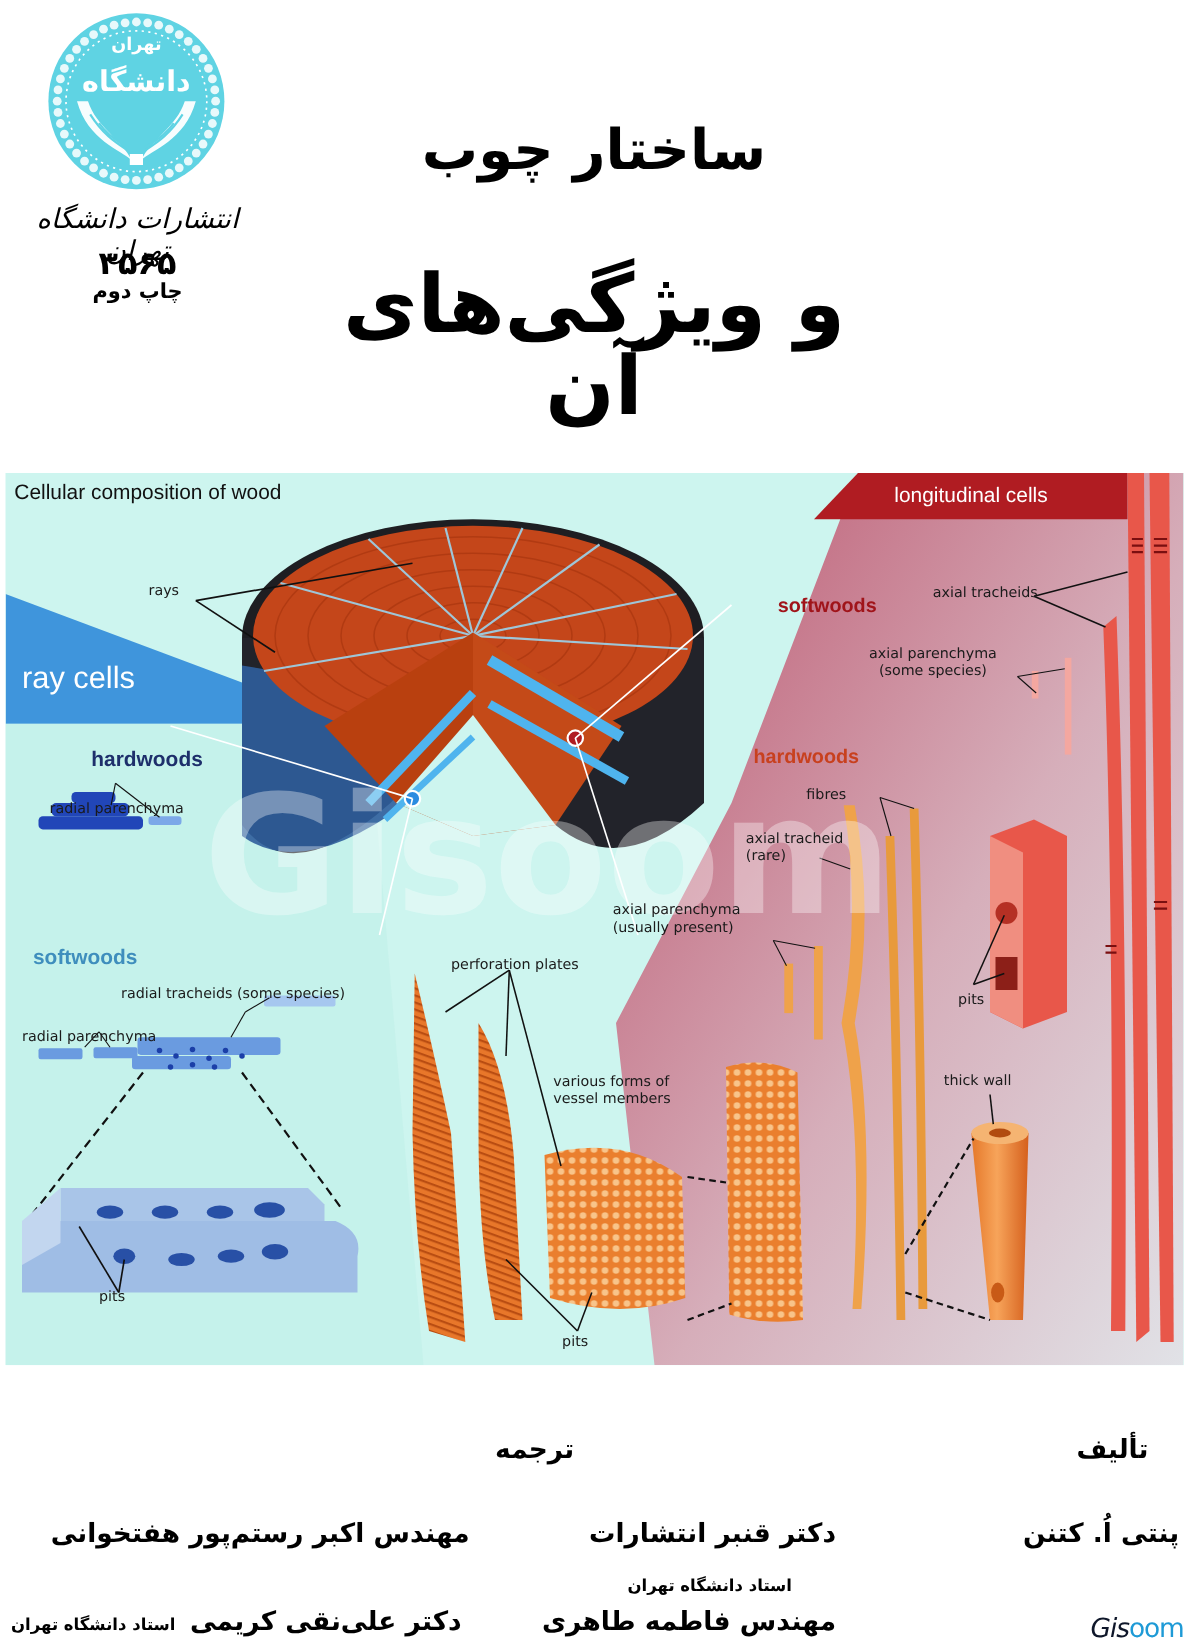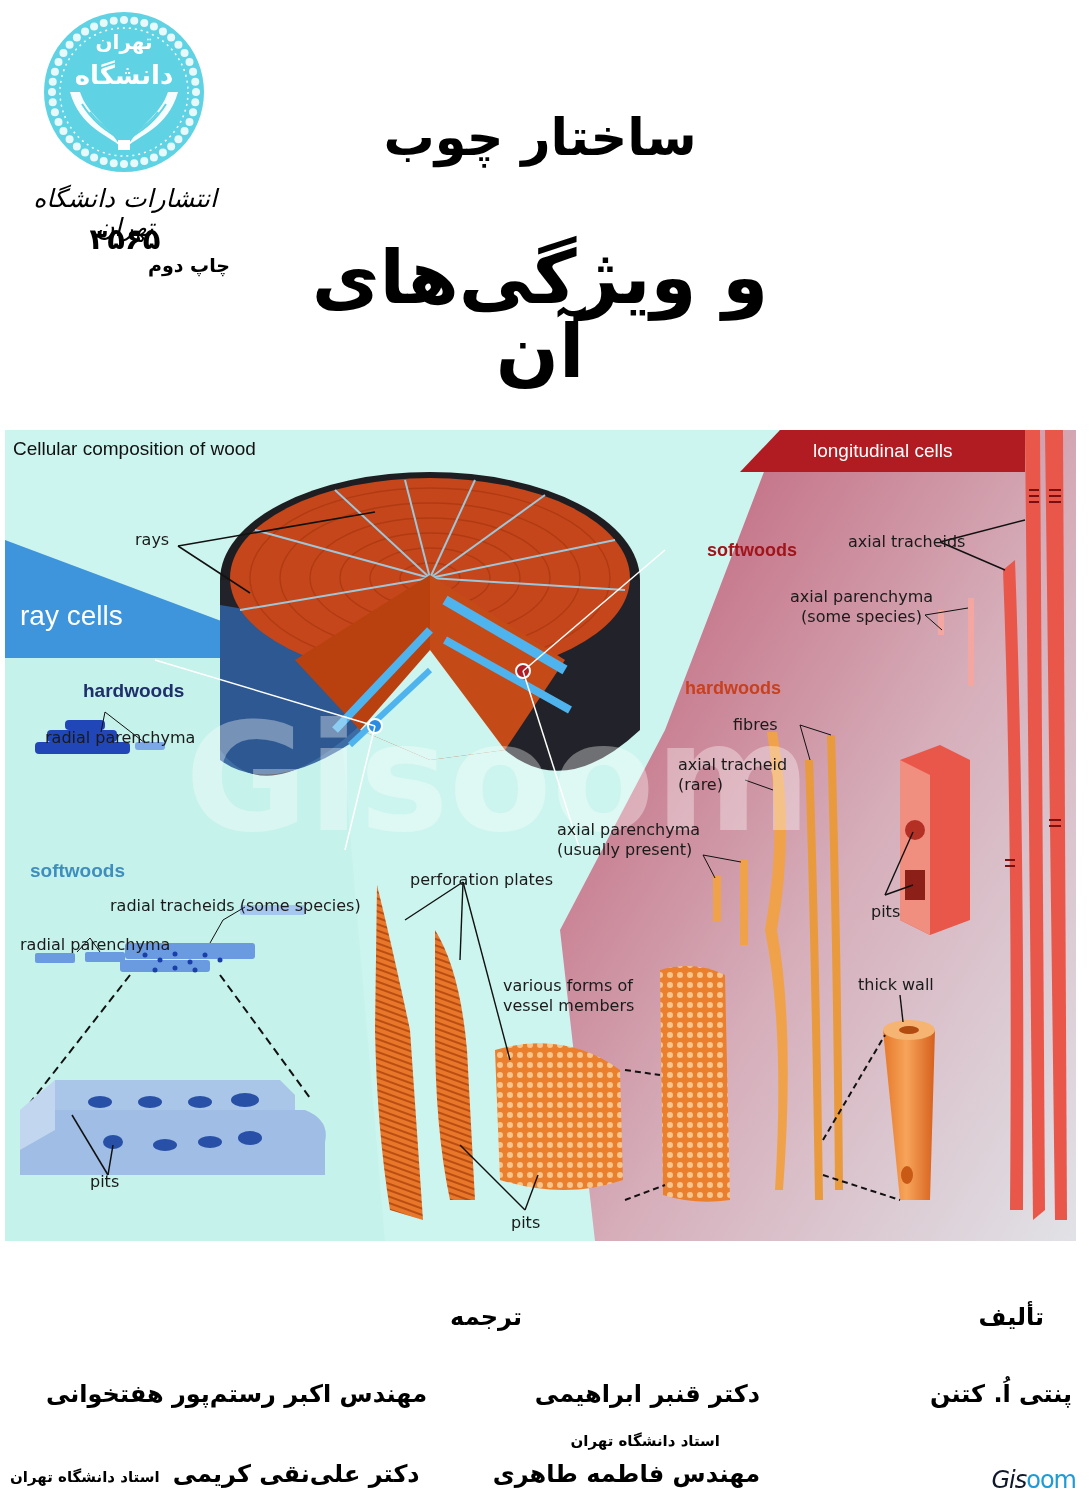--- a/index.html
+++ b/index.html
@@ -2,29 +2,29 @@
 <html><head>
 <meta charset="utf-8">
 <style>
   html,body{margin:0;padding:0;background:#fff;}
   body{width:1092px;height:1499px;position:relative;overflow:hidden;font-family:"DejaVu Sans",sans-serif;}
   .abs{position:absolute;}
   
   #seal{left:40px;top:8px;width:168px;height:168px;}
   .pub-name{left:20px;top:184px;width:210px;text-align:center;font-family:"DejaVu Serif",serif;font-size:25px;font-style:italic;color:#000;direction:rtl;}
   .pub-num{left:20px;top:222px;width:210px;text-align:center;font-family:"DejaVu Sans",sans-serif;font-size:29px;font-weight:bold;color:#000;}
-  .pub-edition{left:20px;top:254px;width:210px;text-align:right;font-size:19px;font-weight:bold;color:#000;direction:rtl;}
+  .pub-edition{left:20px;top:254px;width:210px;text-align:center;font-size:19px;font-weight:bold;color:#000;direction:rtl;}
   
   .title{left:260px;width:560px;text-align:center;font-family:"DejaVu Sans",sans-serif;font-weight:bold;color:#000;direction:rtl;line-height:1;}
   .t1{top:112px;font-size:51px;}
   .t2{top:240px;font-size:74px;}
   
   #figure{left:5px;top:430px;width:1071px;height:811px;background:#cdf5ef;overflow:hidden;}
   .fig-text{font-family:"Liberation Sans",sans-serif;color:#111;white-space:nowrap;}
-  .lbl{font-family:"DejaVu Sans",sans-serif;font-size:16px;color:#1a1a1a;white-space:pre;line-height:1.25;}
+  .lbl{font-family:"DejaVu Sans",sans-serif;font-size:13px;color:#1a1a1a;white-space:pre;line-height:1.25;}
   
   .cr{direction:rtl;font-family:"DejaVu Sans",sans-serif;font-weight:bold;color:#000;white-space:nowrap;}
   .cr-head{font-size:24px;}
   .cr-name{font-size:24px;}
   .cr-aff{font-size:15px;}
   .gisoom{right:16px;top:1466px;font-family:"DejaVu Sans",sans-serif;font-size:24px;letter-spacing:-1px;}
 </style>
 </head>
 <body>
 
@@ -84,21 +84,21 @@
     <circle cx="84" cy="84" r="64" fill="none" stroke="#fff" stroke-width="1.5" stroke-dasharray="2 4"></circle>
 
     <path d="M30 84 C40 120 70 128 80 138 C70 118 48 108 40 84 Z" fill="#fff" opacity="0.95"></path>
     <path d="M138 84 C128 120 98 128 88 138 C98 118 120 108 128 84 Z" fill="#fff" opacity="0.95"></path>
     <path d="M42 96 C56 118 70 124 78 130" stroke="#5fd3e3" stroke-width="2" fill="none"></path>
     <path d="M126 96 C112 118 98 124 90 130" stroke="#5fd3e3" stroke-width="2" fill="none"></path>
     <path d="M50 104 C60 118 70 122 76 126" stroke="#5fd3e3" stroke-width="2" fill="none"></path>
     <path d="M118 104 C108 118 98 122 92 126" stroke="#5fd3e3" stroke-width="2" fill="none"></path>
     <rect x="78" y="132" width="12" height="10" fill="#fff"></rect>
   </svg>
-  <div class="abs" style="left:54px;top:22px;width:60px;text-align:center;color:#fff;font-weight:bold;font-size:20px;direction:rtl;">تهران</div>
+  <div class="abs" style="left:54px;top:22px;width:60px;text-align:center;color:#fff;font-weight:bold;font-size:16px;direction:rtl;">تهران</div>
   <div class="abs" style="left:30px;top:52px;width:108px;text-align:center;color:#fff;font-weight:bold;font-size:26px;direction:rtl;">دانشگاه</div>
 </div>
 <div class="abs pub-name">انتشارات دانشگاه تهران</div>
 <div class="abs pub-num">۳۵۶۵</div>
 <div class="abs pub-edition">چاپ دوم</div>
 
 <div class="abs title t1">ساختار چوب</div>
 <div class="abs title t2">و ویژگی‌های آن</div>
 
 <div id="figure" class="abs">
@@ -321,21 +321,21 @@
   <div class="abs lbl" style="left:506px;top:783px;">pits</div>
   <div class="abs lbl" style="left:866px;top:472px;">pits</div>
   <div class="abs lbl" style="left:853px;top:545px;">thick wall</div>
 </div>
 
 <div class="abs cr cr-head" style="right:48px;top:1303px;">تألیف</div>
 <div class="abs cr cr-head" style="right:570px;top:1303px;">ترجمه</div>
 
 <div class="abs cr cr-name" style="right:20px;top:1380px;">پنتی اُ. کتنن</div>
 
-<div class="abs cr cr-name" style="right:332px;top:1380px;">دکتر قنبر ابراهیمی</div>
+<div class="abs cr cr-name" style="right:332px;top:1380px;">دکتر قنبر انتشارات</div>
 <div class="abs cr cr-aff" style="right:372px;top:1432px;">استاد دانشگاه تهران</div>
 
 <div class="abs cr cr-name" style="right:665px;top:1380px;">مهندس اکبر رستم‌پور هفتخوانی</div>
 
 <div class="abs cr cr-name" style="right:332px;top:1460px;margin-left:24px;">مهندس فاطمه طاهری</div>
 
 <div class="abs" style="left:10px;top:1460px;white-space:nowrap;direction:rtl;">
   <span class="cr cr-name" style="position:static;margin-top:12px;">دکتر علی‌نقی کریمی</span>
   <span class="cr cr-aff" style="position:static;margin-right:8px;">استاد دانشگاه تهران</span>
 </div>

